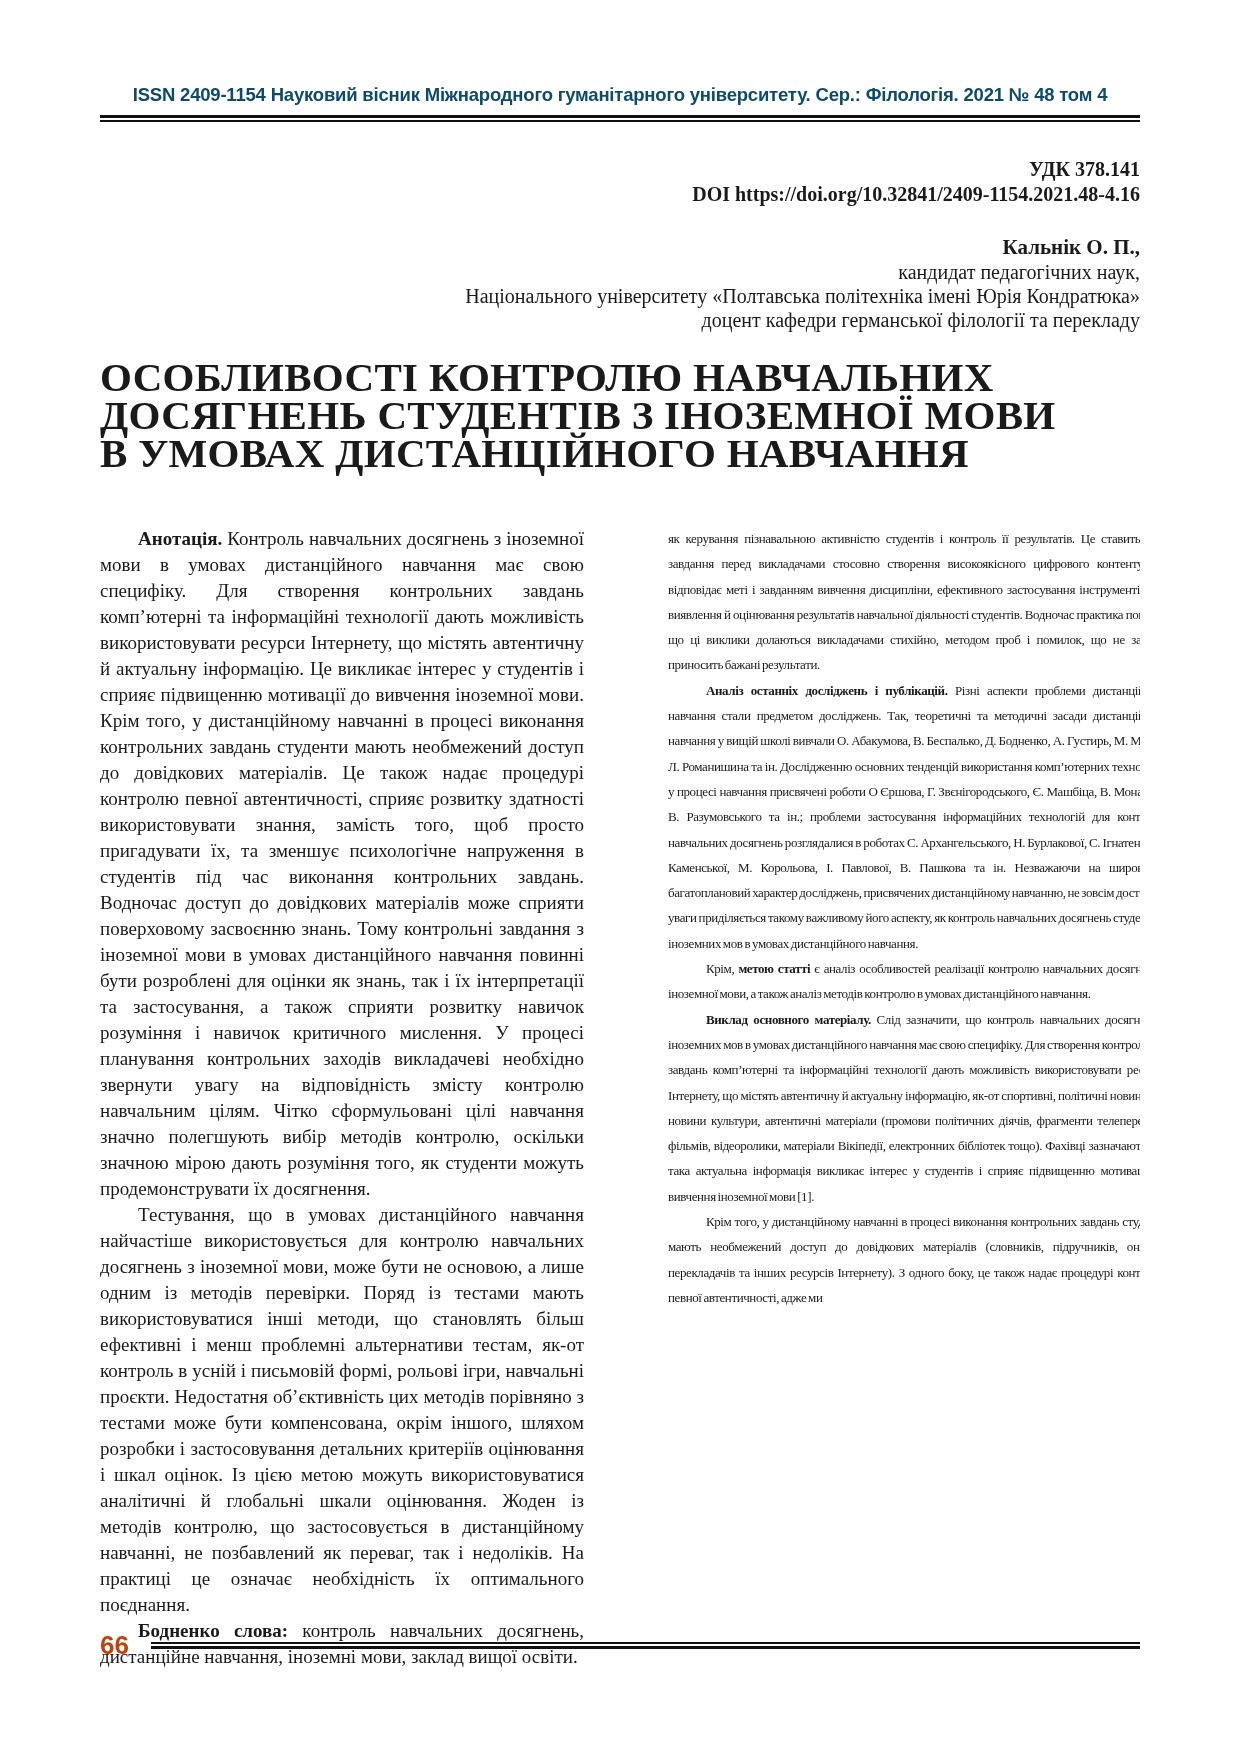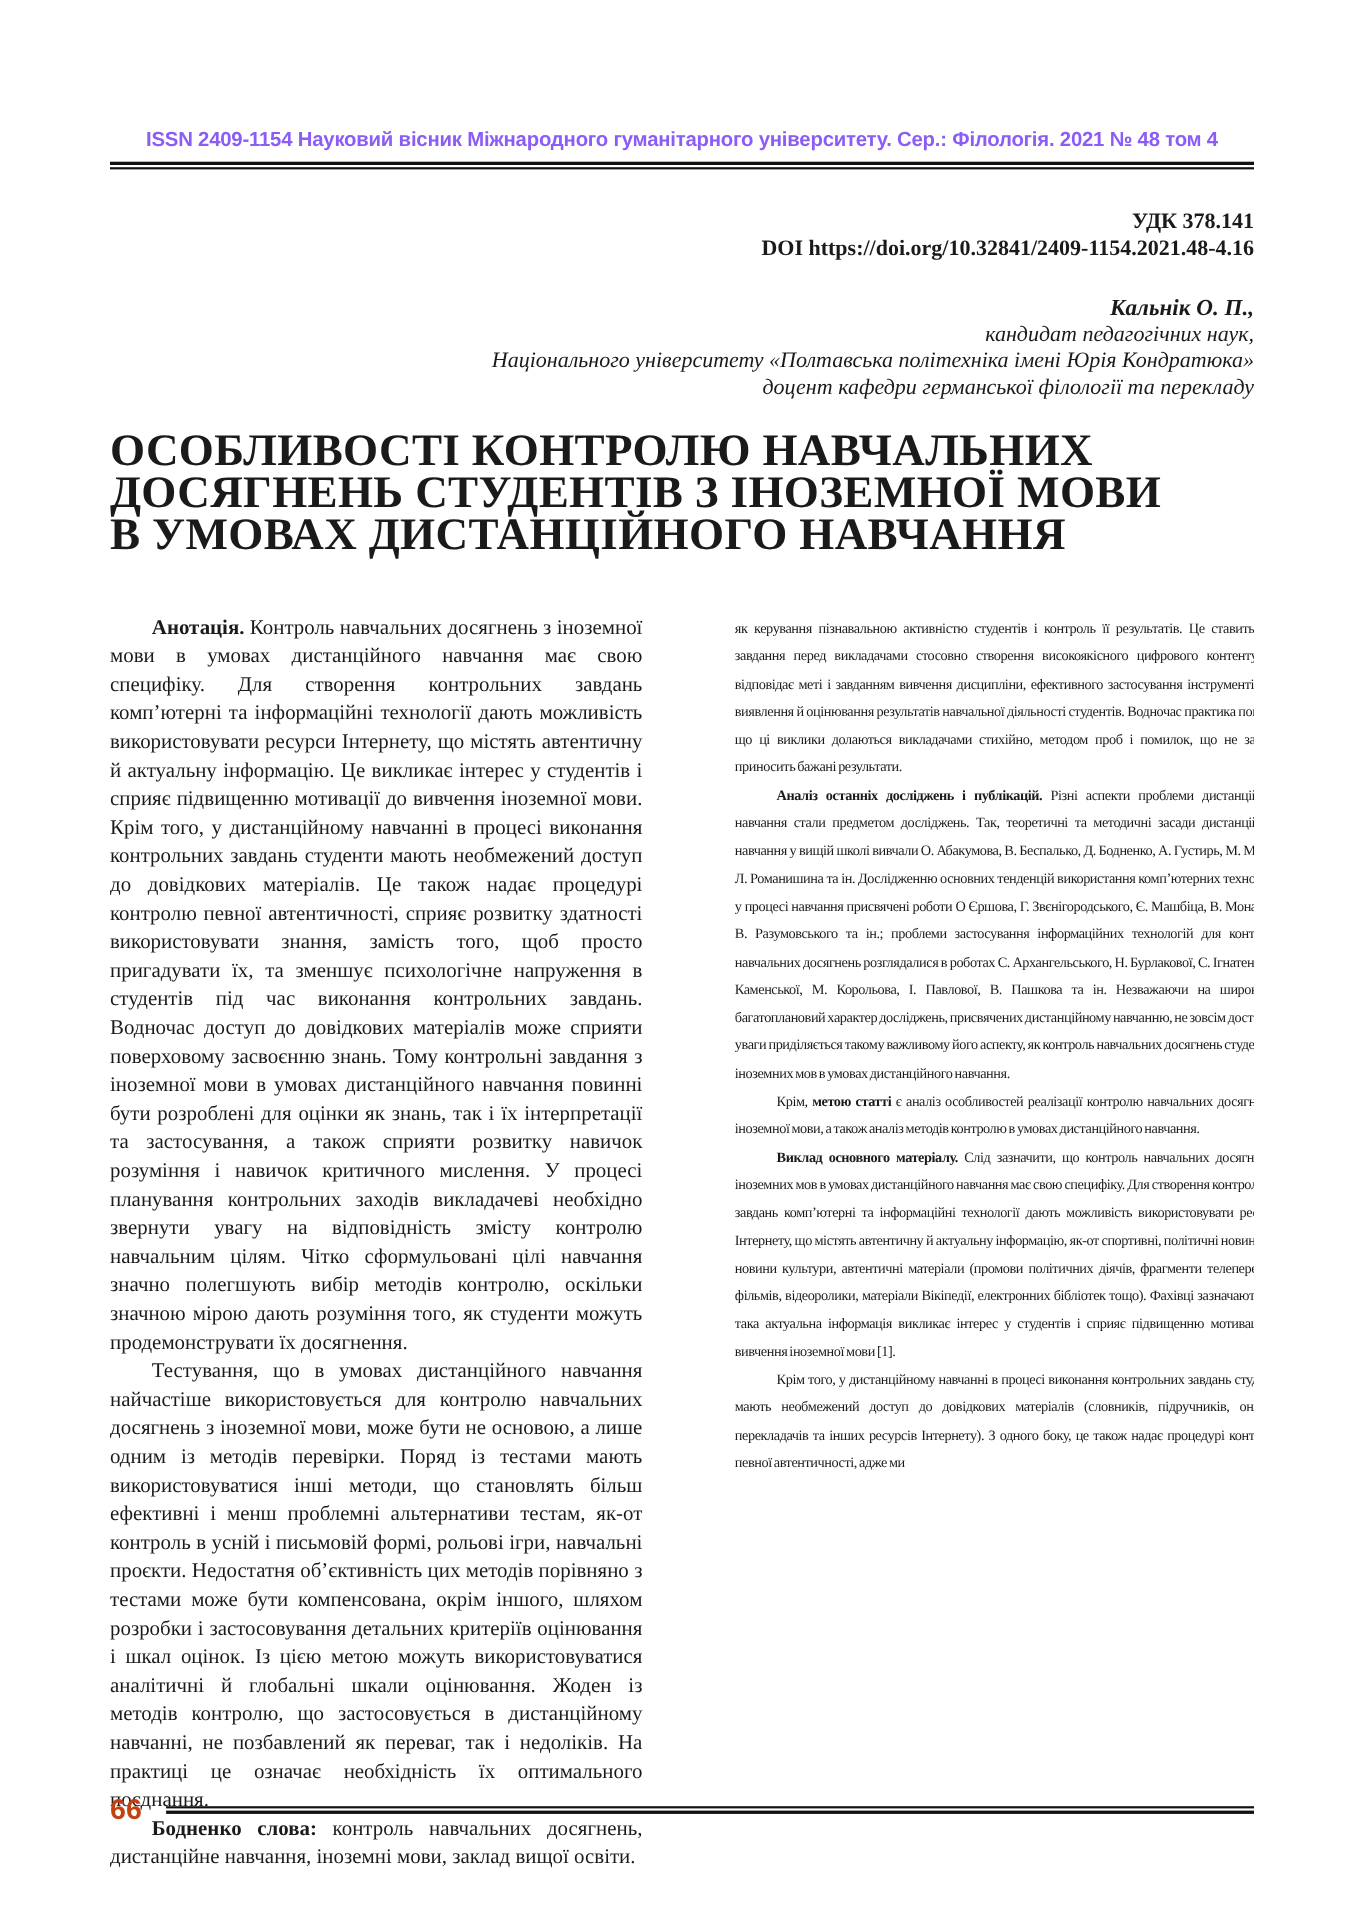--- a/index.html
+++ b/index.html
@@ -13,45 +13,44 @@
     height: 1754px;
     margin: 0 auto;
     background: #ffffff;
     color: #1a1a1a;
     box-sizing: border-box;
     padding: 0 100px;
     overflow: hidden;
     font-family: "Liberation Serif", serif;
   }
   .journal-line {
-    padding-top: 116px;
+    padding-top: 84px;
     text-align: center;
     font-family: "Liberation Sans", sans-serif;
     font-weight: bold;
     font-size: 18.5px;
     letter-spacing: -0.2px;
-    color: #8b5cf6;
+    color: #0c4a6e;
   }
   .double-rule {
     height: 2px;
     border-top: 3px solid #111;
     border-bottom: 2px solid #111;
   }
   .top-rule { margin-top: 9px; }
   .meta-block {
     margin-top: 35px;
     text-align: right;
     font-weight: bold;
     font-size: 20px;
     line-height: 25px;
   }
   .author-block {
     margin-top: 27px;
     text-align: right;
-    font-style: italic;
     font-size: 20px;
     line-height: 24px;
   }
   .author-name {
     font-weight: bold;
     font-size: 21px;
     line-height: 26px;
   }
   .article-title {
     margin: 26px 0 0 0;

